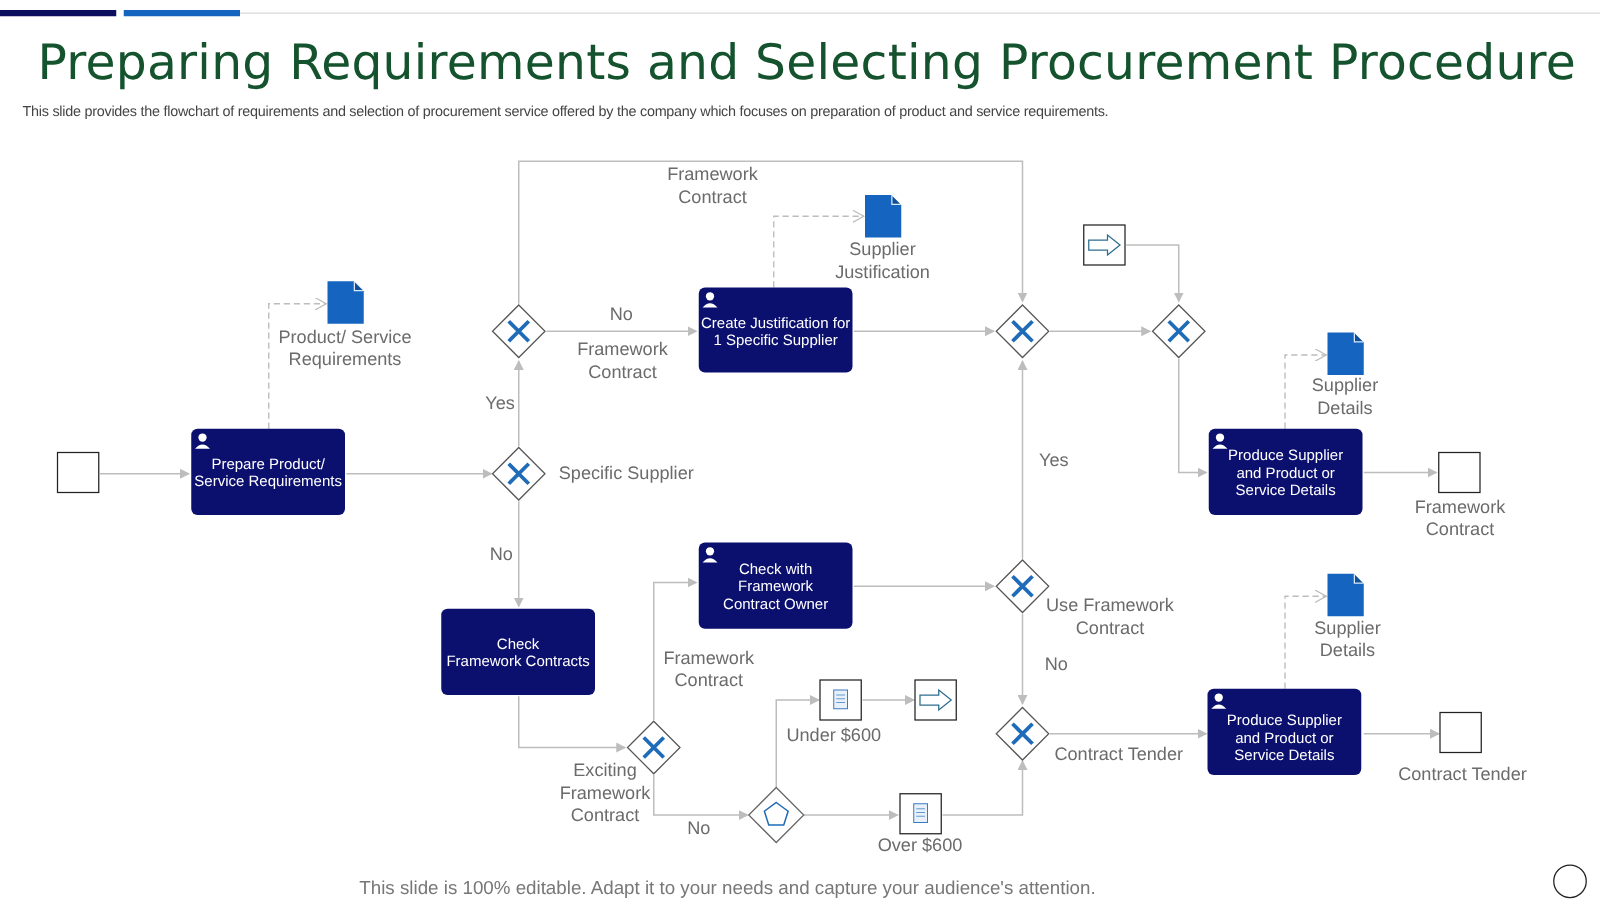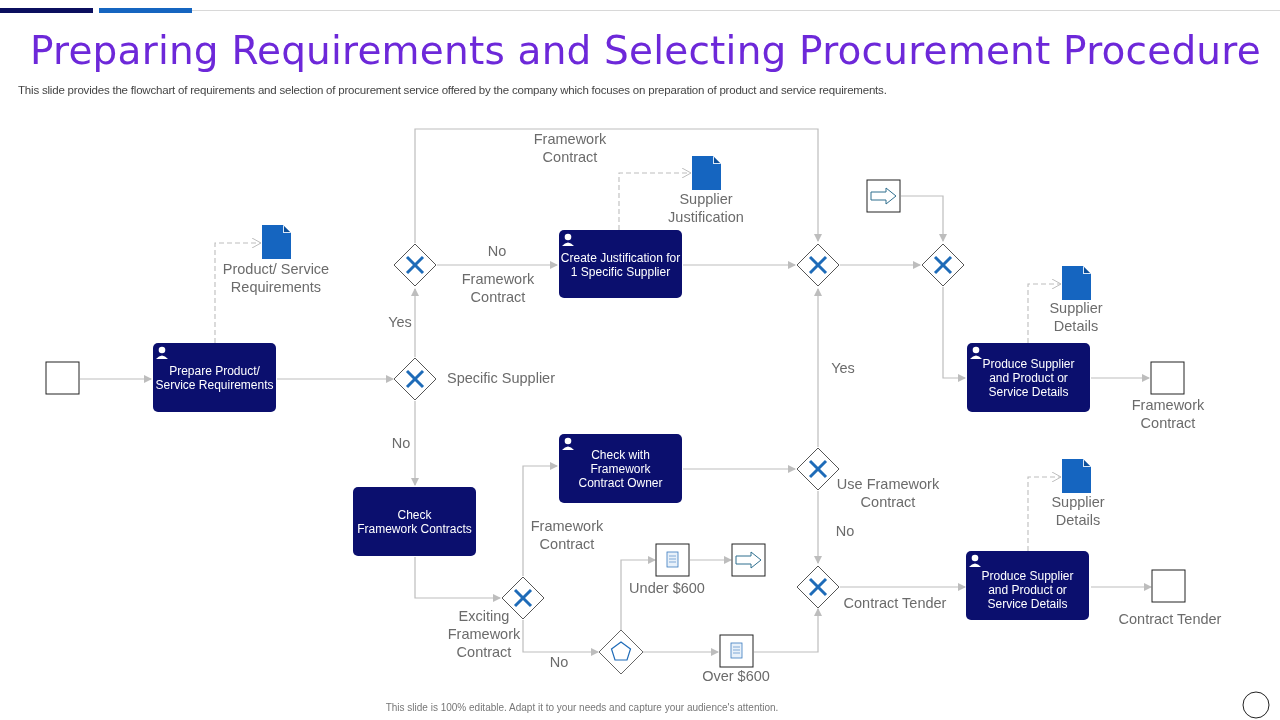--- a/index.html
+++ b/index.html
@@ -1,22 +1,22 @@
 <!DOCTYPE html>
 <html><head>
 <meta charset="utf-8">
 <style>
   html, body { margin:0; padding:0; }
   body { width:1280px; height:720px; background:#ffffff; position:relative; overflow:hidden; font-family:"Liberation Sans", sans-serif; }
   .bar1 { position:absolute; left:0; top:8px; width:93px; height:5px; background:#0b0f5e; }
   .bar2 { position:absolute; left:99px; top:8px; width:93px; height:5px; background:#1565c0; }
   .topline { position:absolute; left:192px; top:10px; right:0; height:1px; background:#d8d8d8; }
-  .title { position:absolute; left:30px; top:28px; font-size:39px; color:#6d28d9; font-family:"DejaVu Sans", sans-serif; font-weight:normal; letter-spacing:0.2px; white-space:nowrap; transform:scaleX(1.0); }
+  .title { position:absolute; left:30px; top:28px; font-size:39px; color:#14532d; font-family:"DejaVu Sans", sans-serif; font-weight:normal; letter-spacing:0.2px; white-space:nowrap; transform:scaleX(1.0); }
   .subtitle { position:absolute; left:18px; top:84px; font-size:11.5px; color:#444; white-space:nowrap; letter-spacing:-0.2px; }
-  .footer { position:absolute; left:0; width:1164px; top:702px; text-align:center; font-size:10px; color:#777; }
+  .footer { position:absolute; left:0; width:1164px; top:702px; text-align:center; font-size:15px; color:#777; }
   svg#flow { position:absolute; left:0; top:0; }
   .lbl { font-family:"Liberation Sans", sans-serif; font-size:14.5px; fill:#6b6b6b; }
   .tlbl { font-family:"Liberation Sans", sans-serif; font-size:12px; fill:#ffffff; }
 </style>
 </head>
 <body>
 
 <div class="bar1"></div>
 <div class="bar2"></div>
 <div class="topline"></div>

